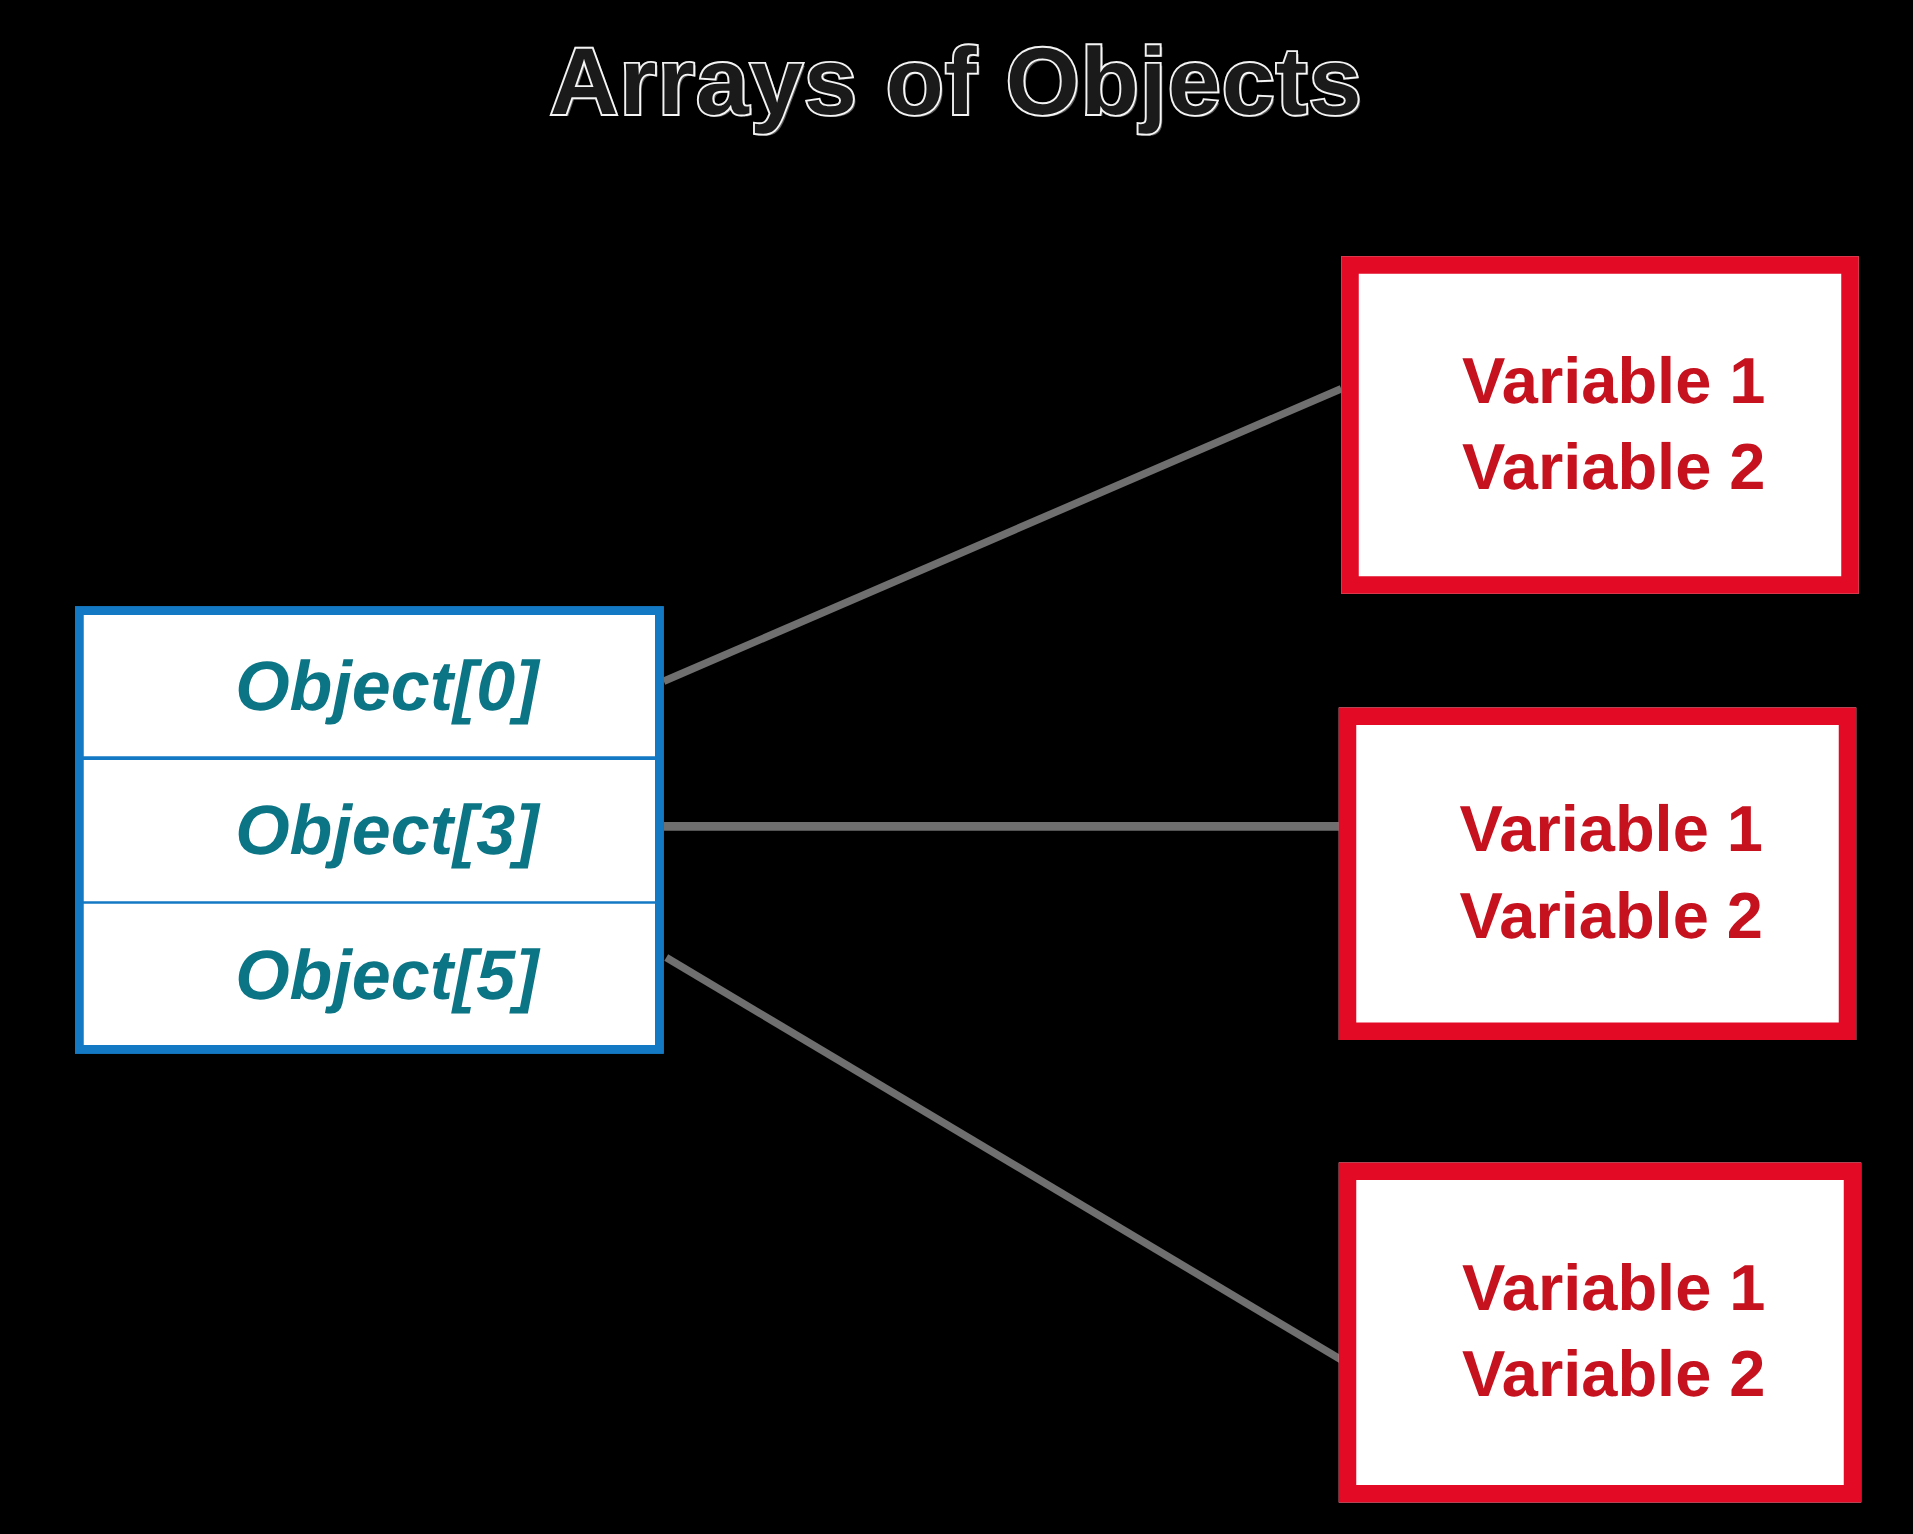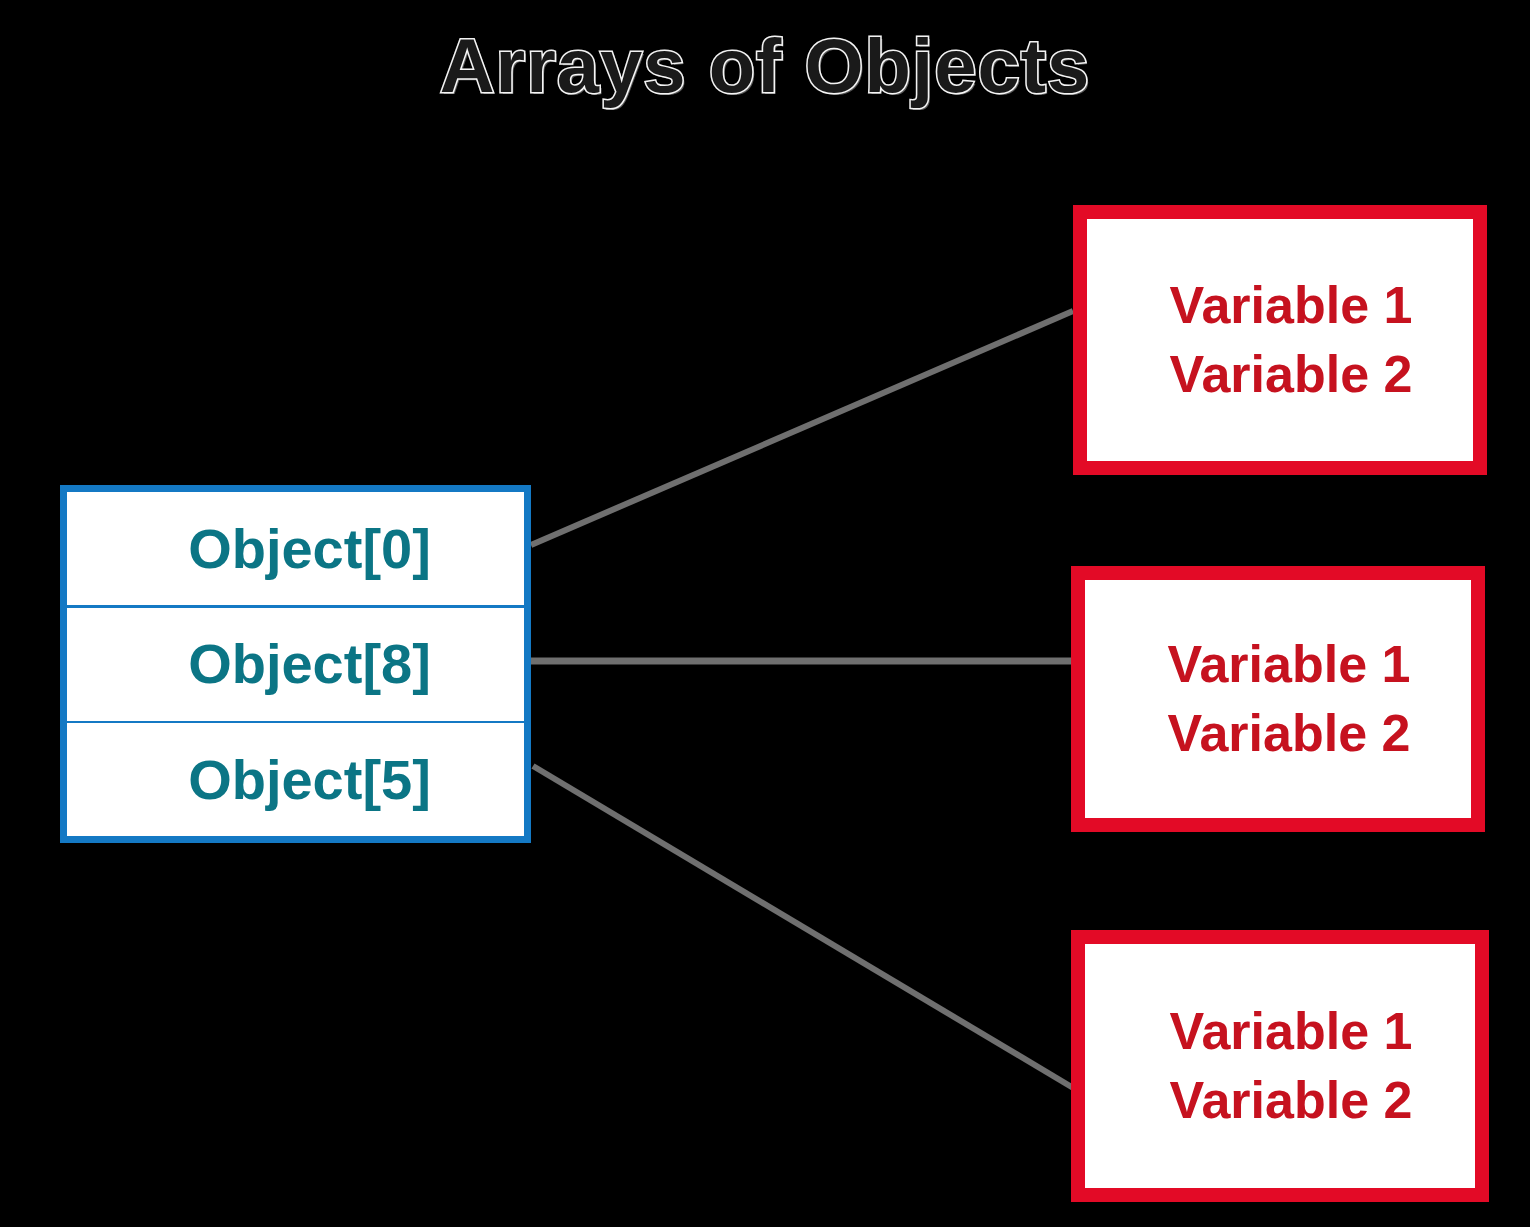--- a/index.html
+++ b/index.html
@@ -53,20 +53,21 @@
     left: 60px;
     top: 485px;
     width: 471px;
     height: 358px;
     box-sizing: border-box;
     background: #1479c4;
     border: 7px solid #1479c4;
     display: flex;
     flex-direction: column;
     justify-content: space-between;
+    font-style: italic;
   }
   .array-cell {
     box-sizing: border-box;
     background: #ffffff;
     height: 113px;
     display: flex;
     align-items: center;
     justify-content: center;
     overflow: hidden;
   }
@@ -119,21 +120,21 @@
     <line x1="531" y1="545" x2="1073" y2="311" stroke="#6f6f6f" stroke-width="6" stroke-linecap="butt"></line>
     <line x1="531" y1="661" x2="1071" y2="661" stroke="#6f6f6f" stroke-width="7" stroke-linecap="butt"></line>
     <line x1="533" y1="766" x2="1080" y2="1092" stroke="#6f6f6f" stroke-width="6" stroke-linecap="butt"></line>
   </svg>
 
   <div id="array-box">
     <div class="array-cell">
       <span class="array-cell-label">Object[0]</span>
     </div>
     <div class="array-cell">
-      <span class="array-cell-label">Object[8]</span>
+      <span class="array-cell-label">Object[3]</span>
     </div>
     <div class="array-cell">
       <span class="array-cell-label">Object[5]</span>
     </div>
   </div>
 
   <div class="obj-box" id="obj-box-0">
     <div class="obj-box-var">Variable 1</div>
     <div class="obj-box-var">Variable 2</div>
   </div>

